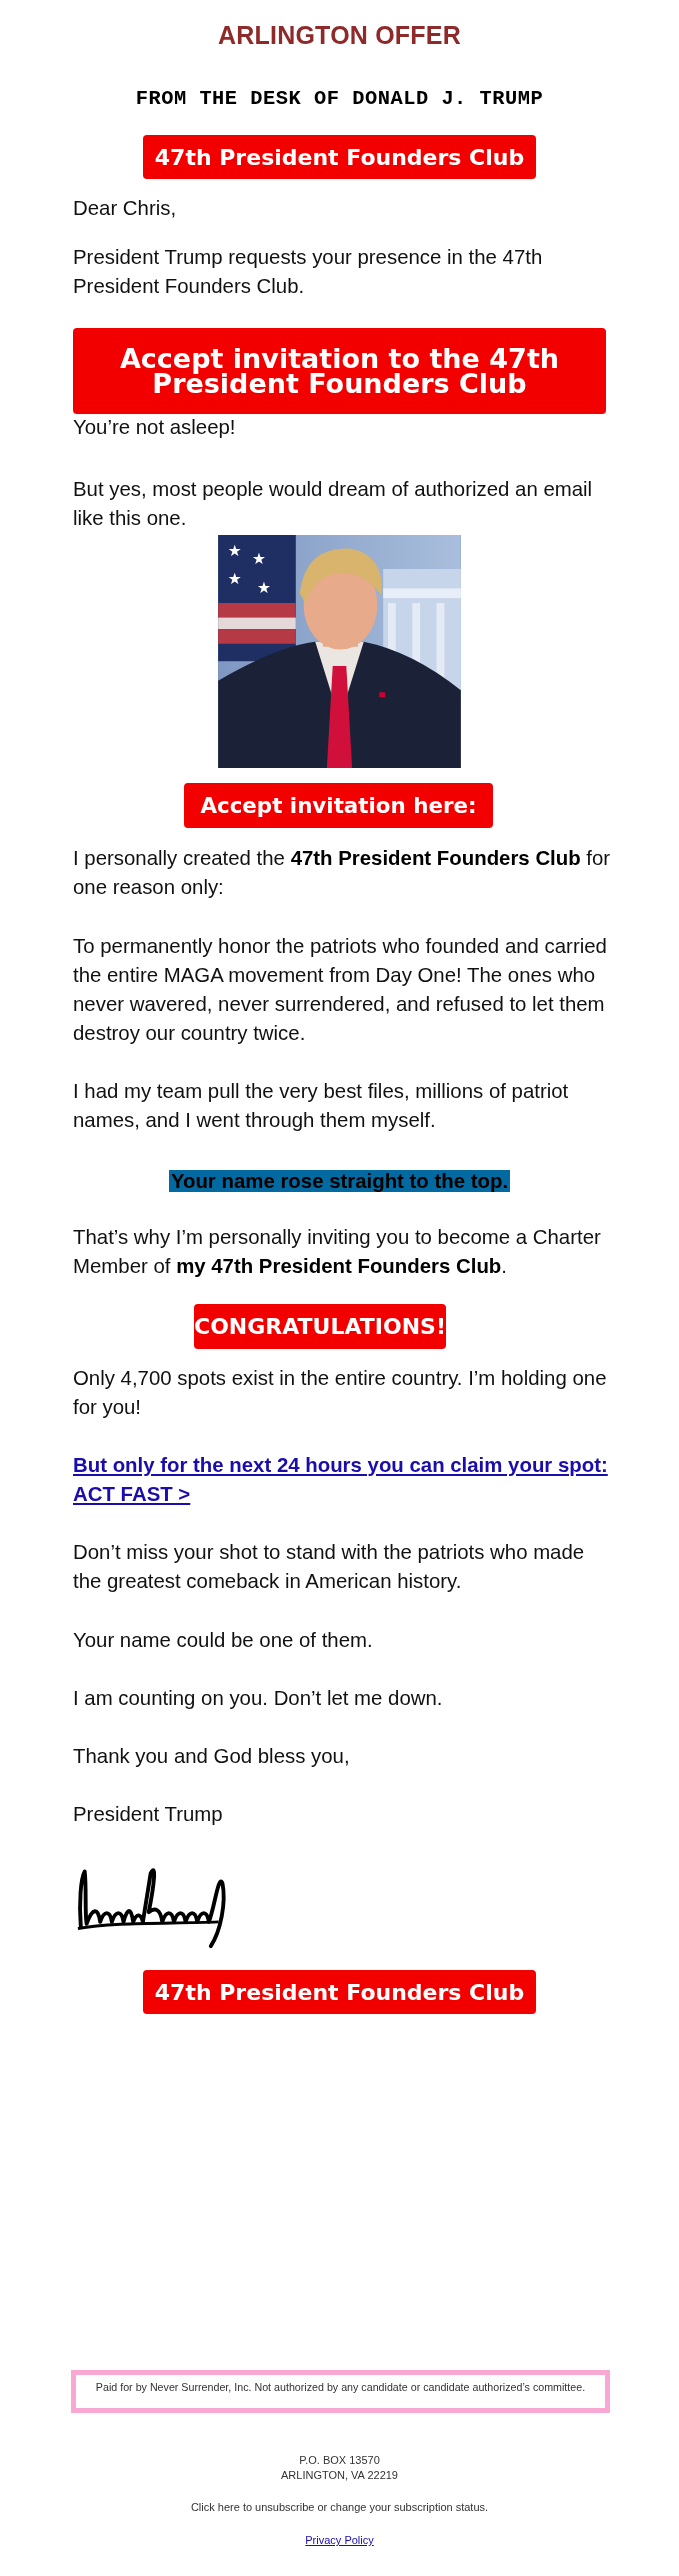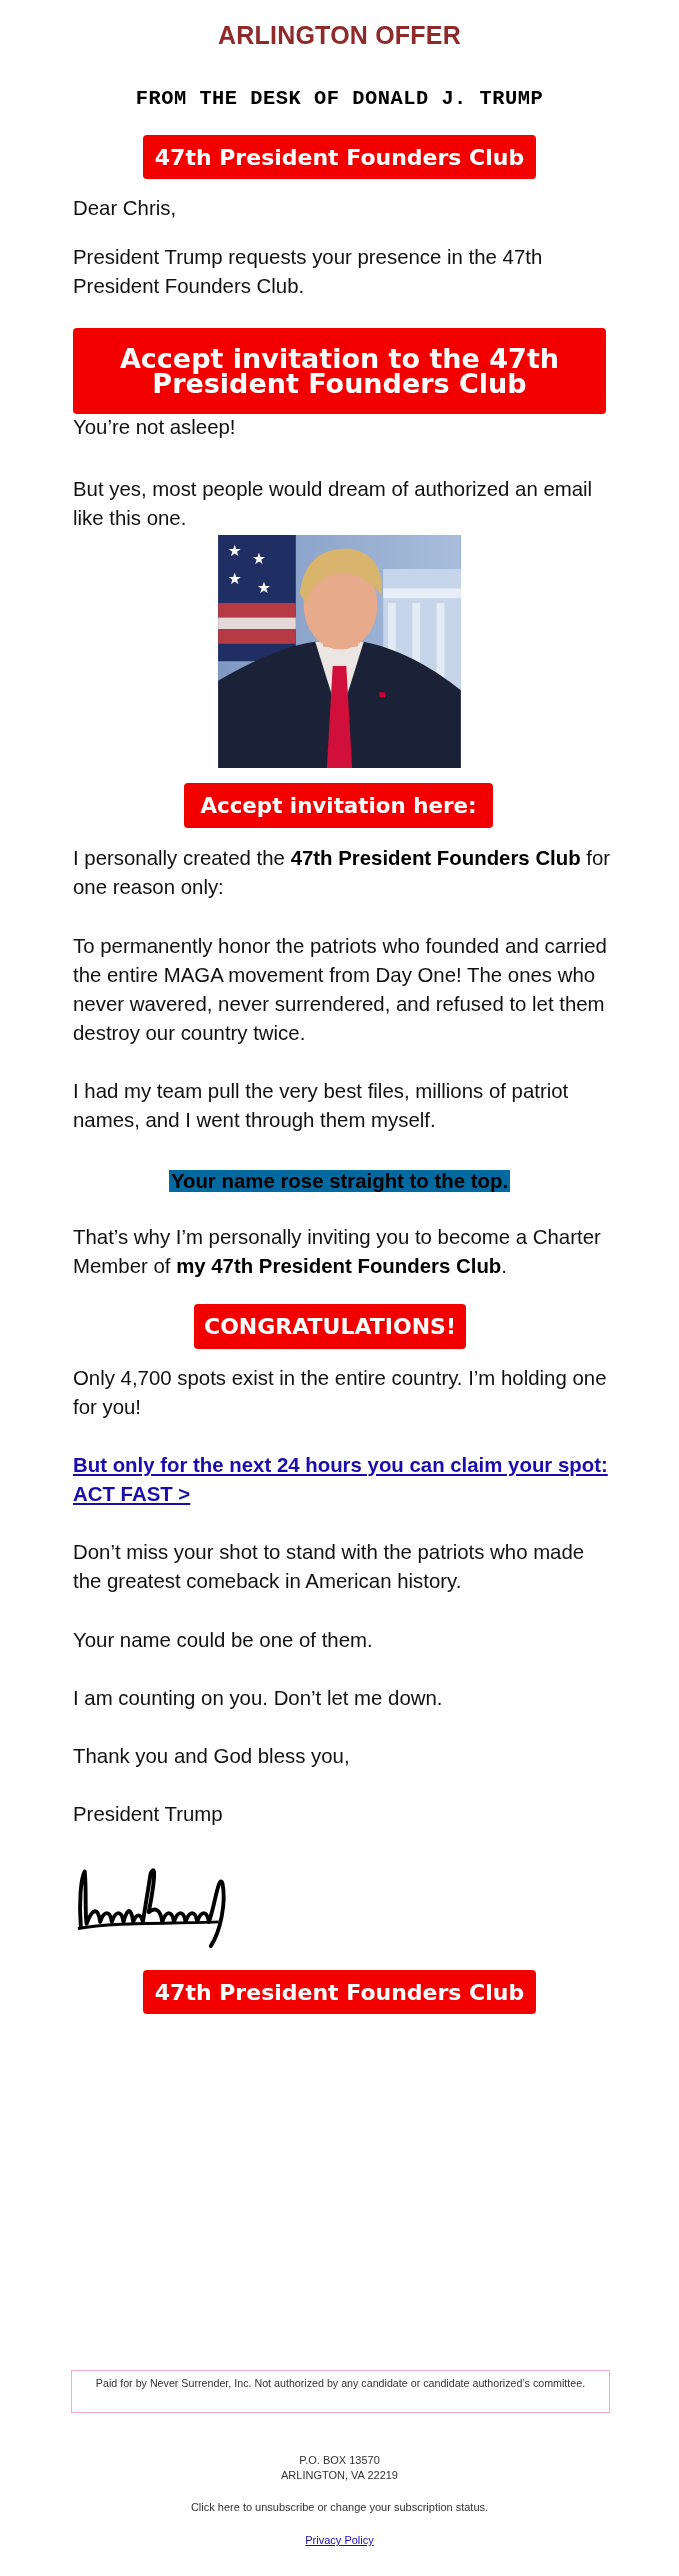--- a/index.html
+++ b/index.html
@@ -14,37 +14,37 @@
 
     .btn {
       position: absolute; background: #f20000; color: #fff;
       font-family: "DejaVu Sans", sans-serif; font-weight: bold; text-align: center;
       border-radius: 3.9px; display: flex; align-items: center; justify-content: center;
       cursor: pointer; text-decoration: none;
     }
     .btn-club { left: 143px; width: 393px; height: 44px; font-size: 22px; }
     .btn-accept-wide { left: 73px; width: 533px; height: 86px; font-size: 27px; line-height: 25px; padding: 0 29px; }
     .btn-accept-here { left: 184px; width: 309px; height: 45px; font-size: 21.4px; }
-    .btn-congrats { left: 194px; width: 272px; height: 45px; font-size: 22px; }
+    .btn-congrats { left: 194px; width: 252px; height: 45px; font-size: 22px; }
 
     .para { position: absolute; left: 73px; width: 544px; font-size: 20.4px; line-height: 29px; color: #111; }
     .para b { font-weight: bold; color: #000; }
 
     .highlight-wrap { position: absolute; left: 0; width: 679px; text-align: center; font-size: 20.4px; font-weight: bold; }
     .highlight-wrap span { background: #0369a1; color: #000; padding: 0 1.9px; }
 
     .cta-link { position: absolute; left: 73px; width: 544px; font-size: 20.4px; line-height: 29px; font-weight: bold; color: #1a0dab; text-decoration: underline; cursor: pointer; }
 
     .photo { position: absolute; left: 218px; top: 535px; width: 243px; height: 233px; overflow: hidden; background: #5b7aa8; }
 
     .signature { position: absolute; left: 73px; top: 1854px; width: 165px; height: 97px; }
 
     .disclaimer {
       position: absolute; left: 71px; top: 2370px; width: 539px; height: 43px;
-      border: 1px solid #f9a8d4; text-align: center; font-size: 10.7px; line-height: 15.5px; color: #333; padding-top: 4.9px;
+      border: 5px solid #f9a8d4; text-align: center; font-size: 10.7px; line-height: 15.5px; color: #333; padding-top: 4.9px;
     }
     .disclaimer a { color: #1a0dab; text-decoration: underline; }
 
     .footer-text { position: absolute; left: 0; width: 679px; text-align: center; font-size: 11px; color: #333; line-height: 15.5px; }
     .footer-link { color: #1a0dab; text-decoration: underline; cursor: pointer; }
   </style>
 </head>
 <body>
 
 <div class="abs center exclusive">ARLINGTON OFFER</div>

